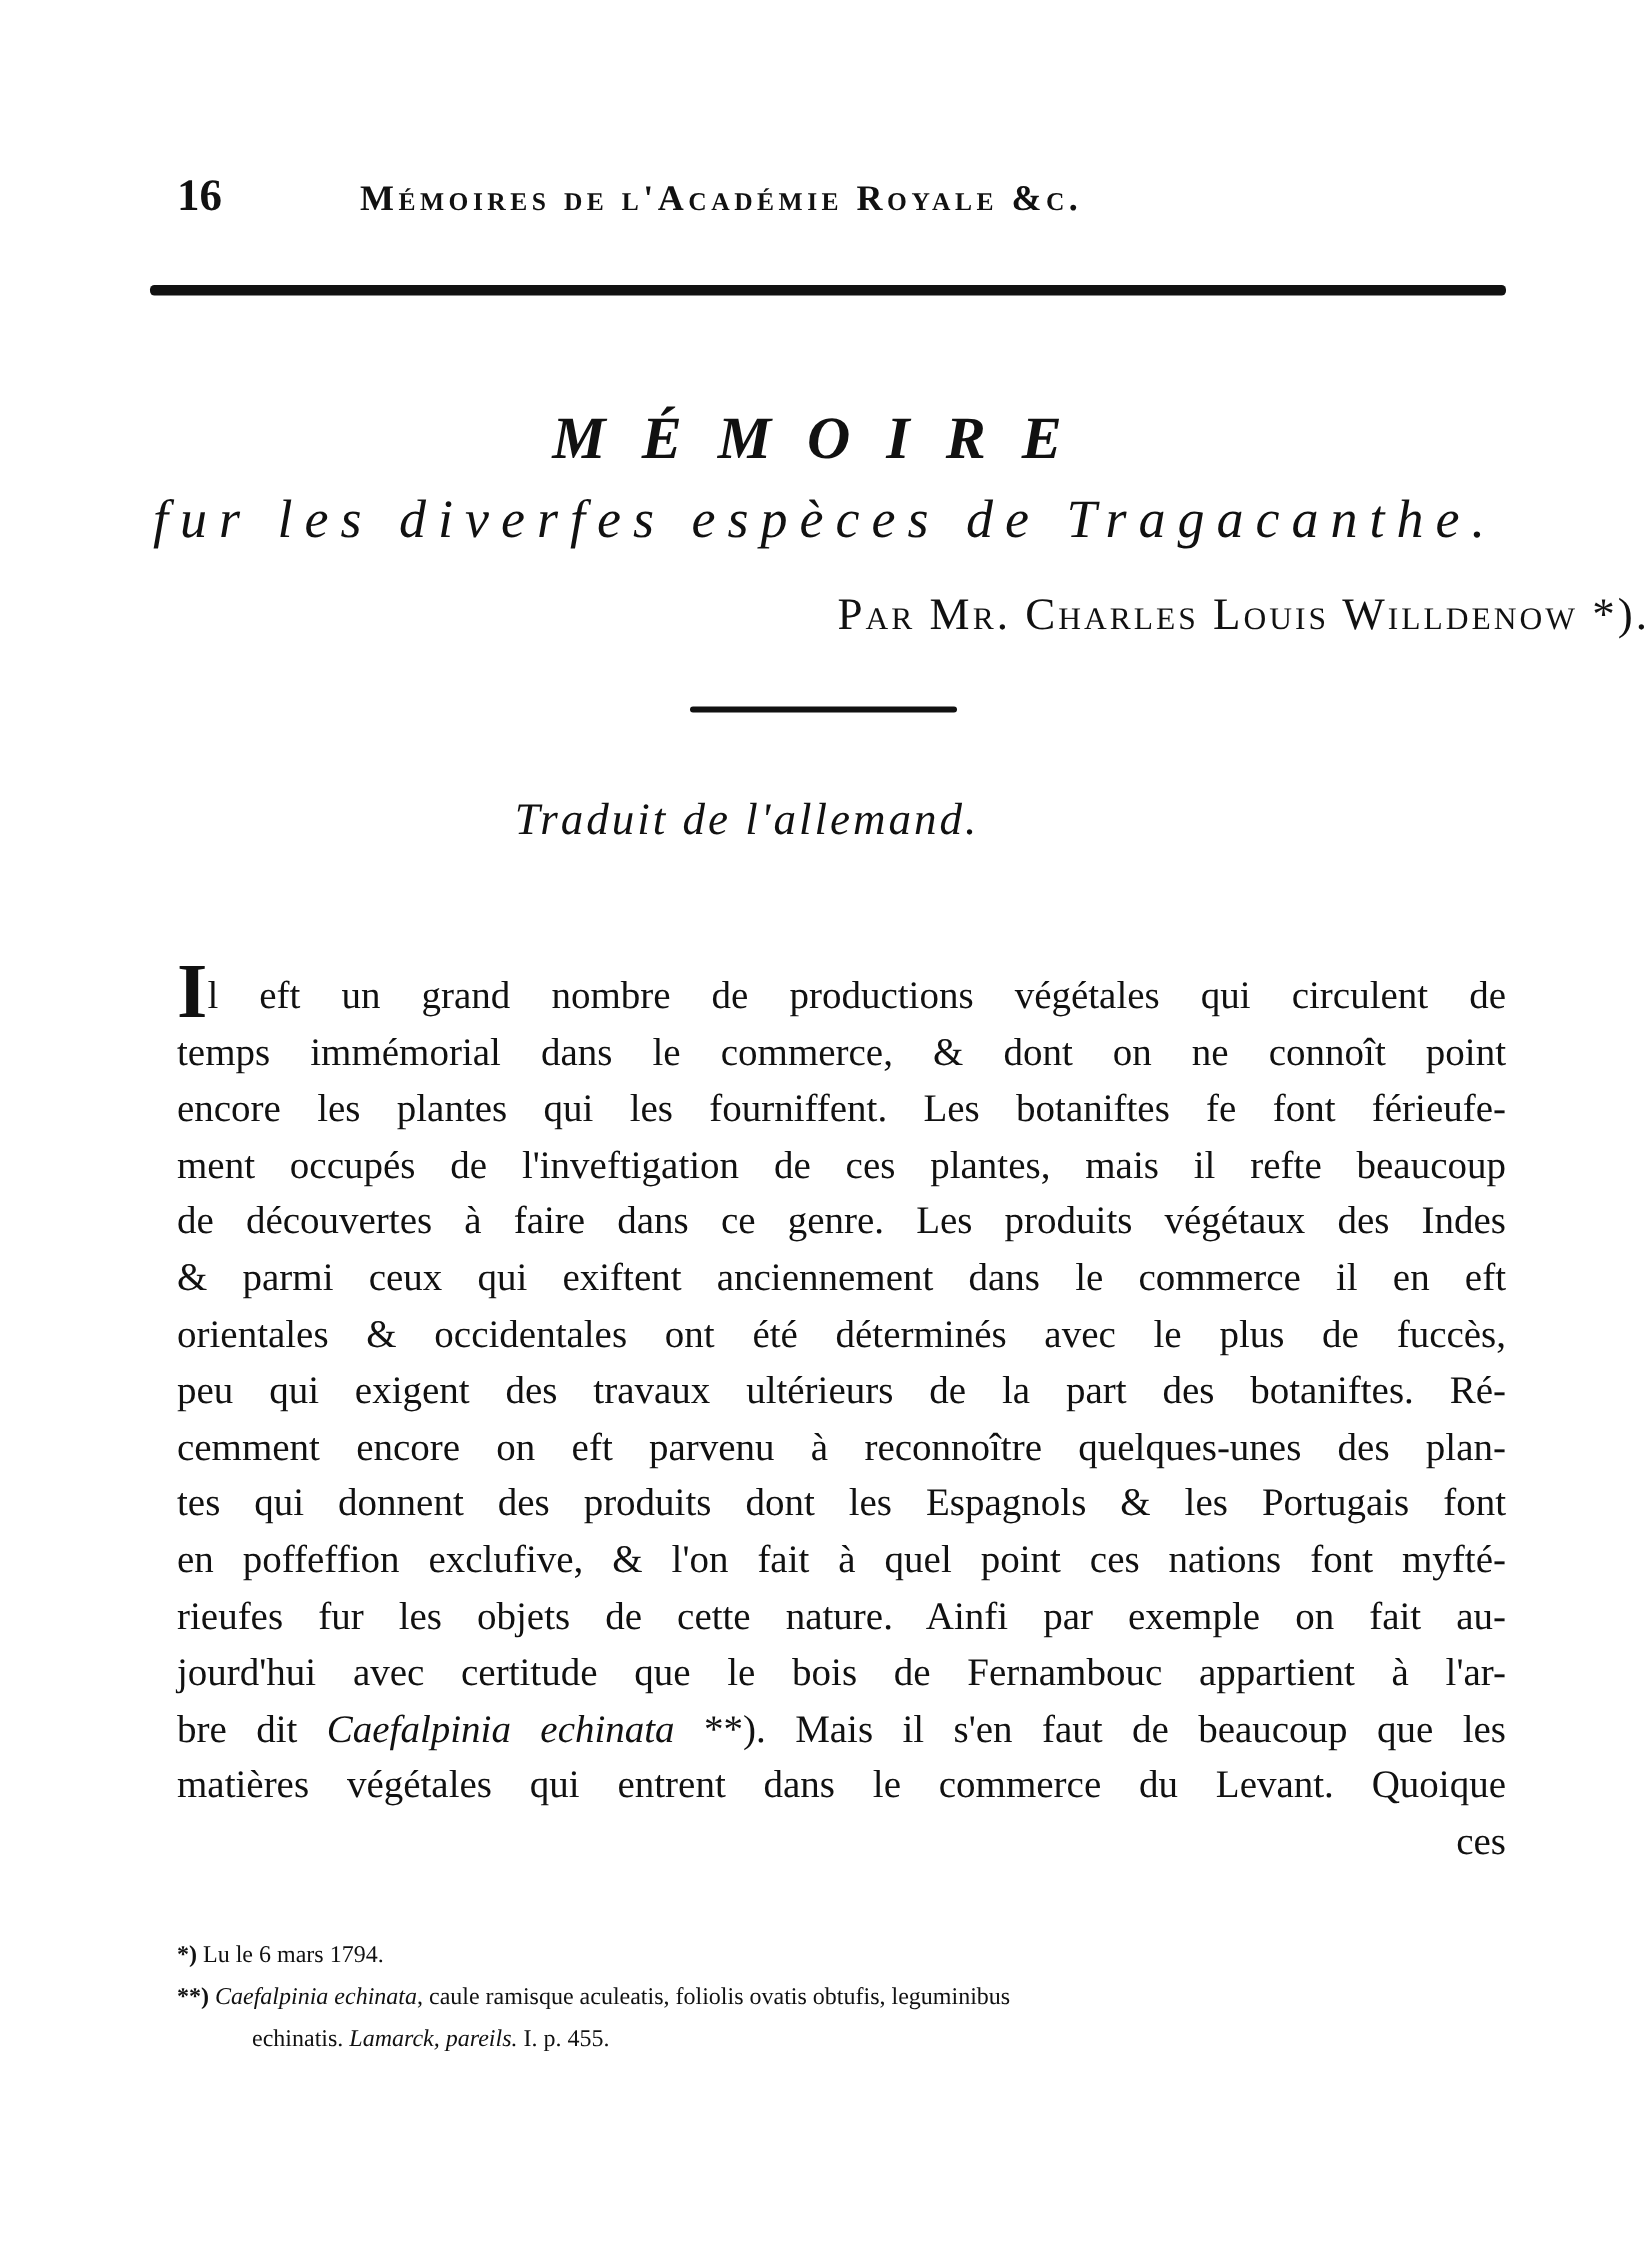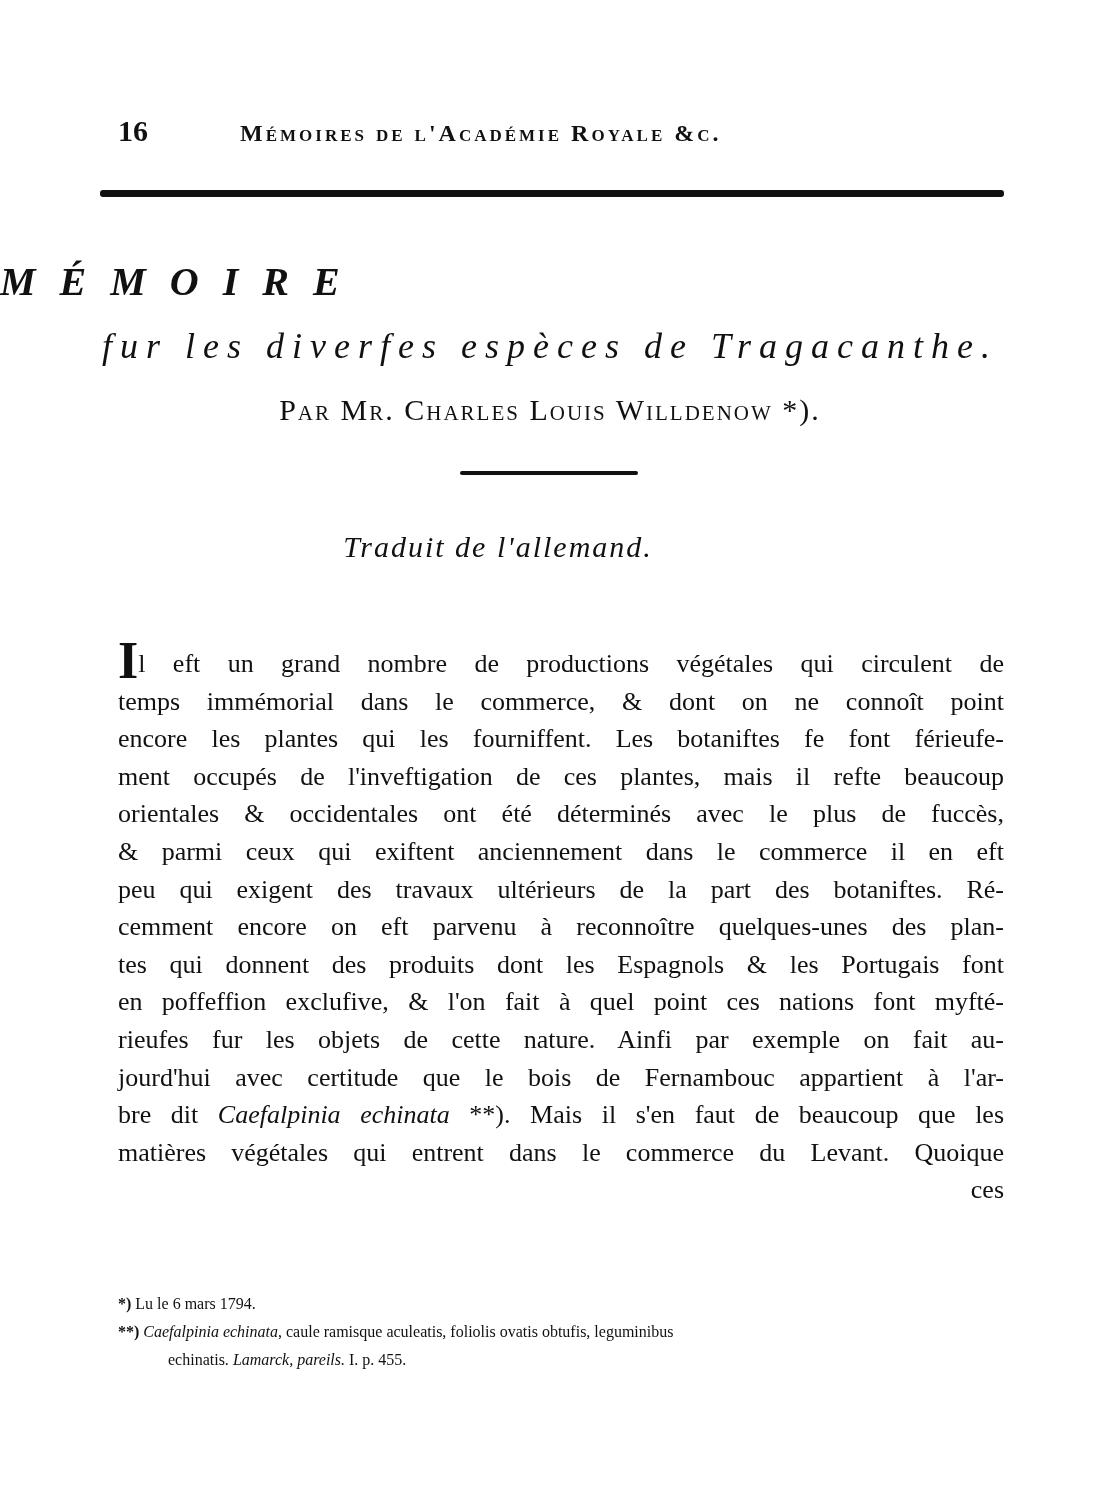--- a/index.html
+++ b/index.html
@@ -5,23 +5,23 @@
     html, body { margin: 0; padding: 0; background: #ffffff; }
     body {
       width: 1100px; height: 1494px; position: relative; overflow: hidden;
       font-family: "Liberation Serif", "DejaVu Serif", serif; color: #111111;
     }
     .abs { position: absolute; }
     .running-head { top: 114px; left: 118px; width: 890px; height: 40px; }
     .page-num { position: absolute; left: 0; top: 0; font-size: 30px; font-weight: bold; }
     .running-title { position: absolute; left: 122px; top: 6px; font-size: 24px; font-weight: bold; letter-spacing: 3px; font-variant: small-caps; }
     .head-rule { top: 190px; left: 100px; width: 904px; height: 7px; background: #111; border-radius: 3px; }
-    .title { top: 258px; left: 0; width: 1100px; text-align: left; font-style: italic; font-size: 40px; letter-spacing: 24px; font-weight: bold; }
+    .title { top: 268px; left: 0; width: 1100px; text-align: center; font-style: italic; font-size: 40px; letter-spacing: 24px; font-weight: bold; }
     .subtitle { top: 325px; left: 0; width: 1100px; text-align: center; font-style: italic; font-size: 36px; letter-spacing: 8px; }
-    .byline { top: 393px; left: 0; width: 1100px; text-align: center; font-size: 30px; letter-spacing: 2px; font-variant: small-caps; }
+    .byline { top: 393px; left: 0; width: 1100px; text-align: right; font-size: 30px; letter-spacing: 2px; font-variant: small-caps; }
     .mid-rule { top: 471px; left: 460px; width: 178px; height: 4px; background: #111; border-radius: 2px; }
     .translated { top: 530px; left: 0; width: 996px; text-align: center; font-style: italic; font-size: 30px; letter-spacing: 2px; }
     .body-text { top: 645px; left: 118px; width: 886px; font-size: 26px; line-height: 37.6px; text-align: justify; font-family: Liberation Serif, serif; }
     .body-text .line { display: block; height: 37.6px; white-space: nowrap; text-align-last: justify; text-align: justify; }
     .body-text .line.last { text-align-last: right; }
     .dropcap { font-size: 52px; font-weight: bold; line-height: 30px; vertical-align: -6px; }
     .footnotes { top: 1290px; left: 118px; width: 890px; font-size: 16px; line-height: 28px; }
     .fn { display: block; white-space: nowrap; }
     .fn .mark { font-weight: bold; }
     .fn-indent { padding-left: 50px; }
@@ -40,22 +40,23 @@
 <div class="abs subtitle">fur les diverfes espèces de Tragacanthe.</div>
 <div class="abs byline">Par Mr. Charles Louis Willdenow *).</div>
 <div class="abs mid-rule"></div>
 <div class="abs translated">Traduit de l'allemand.</div>
 
 <div class="abs body-text">
   <span class="line"><span class="dropcap">I</span><span>l eft un grand nombre de productions végétales qui circulent de</span></span>
   <span class="line">temps immémorial dans le commerce, &amp; dont on ne connoît point</span>
   <span class="line">encore les plantes qui les fourniffent. Les botaniftes fe font férieufe-</span>
   <span class="line">ment occupés de l'inveftigation de ces plantes, mais il refte beaucoup</span>
+  <span class="line">de découvertes à faire dans ce genre. Les produits végétaux des Indes</span>
+  <span class="line">&amp; parmi ceux qui exiftent anciennement dans le commerce il en eft</span>
   <span class="line">orientales &amp; occidentales ont été déterminés avec le plus de fuccès,</span>
-  <span class="line">&amp; parmi ceux qui exiftent anciennement dans le commerce il en eft</span>
   <span class="line">peu qui exigent des travaux ultérieurs de la part des botaniftes. Ré-</span>
   <span class="line">cemment encore on eft parvenu à reconnoître quelques-unes des plan-</span>
   <span class="line">tes qui donnent des produits dont les Espagnols &amp; les Portugais font</span>
   <span class="line">en poffeffion exclufive, &amp; l'on fait à quel point ces nations font myfté-</span>
   <span class="line">rieufes fur les objets de cette nature. Ainfi par exemple on fait au-</span>
   <span class="line">jourd'hui avec certitude que le bois de Fernambouc appartient à l'ar-</span>
   <span class="line"><span>bre dit</span> <i>Caefalpinia echinata</i><span> **). Mais il s'en faut de beaucoup que les</span></span>
   <span class="line">matières végétales qui entrent dans le commerce du Levant. Quoique</span>
   <span class="line last">ces</span>
 </div>

